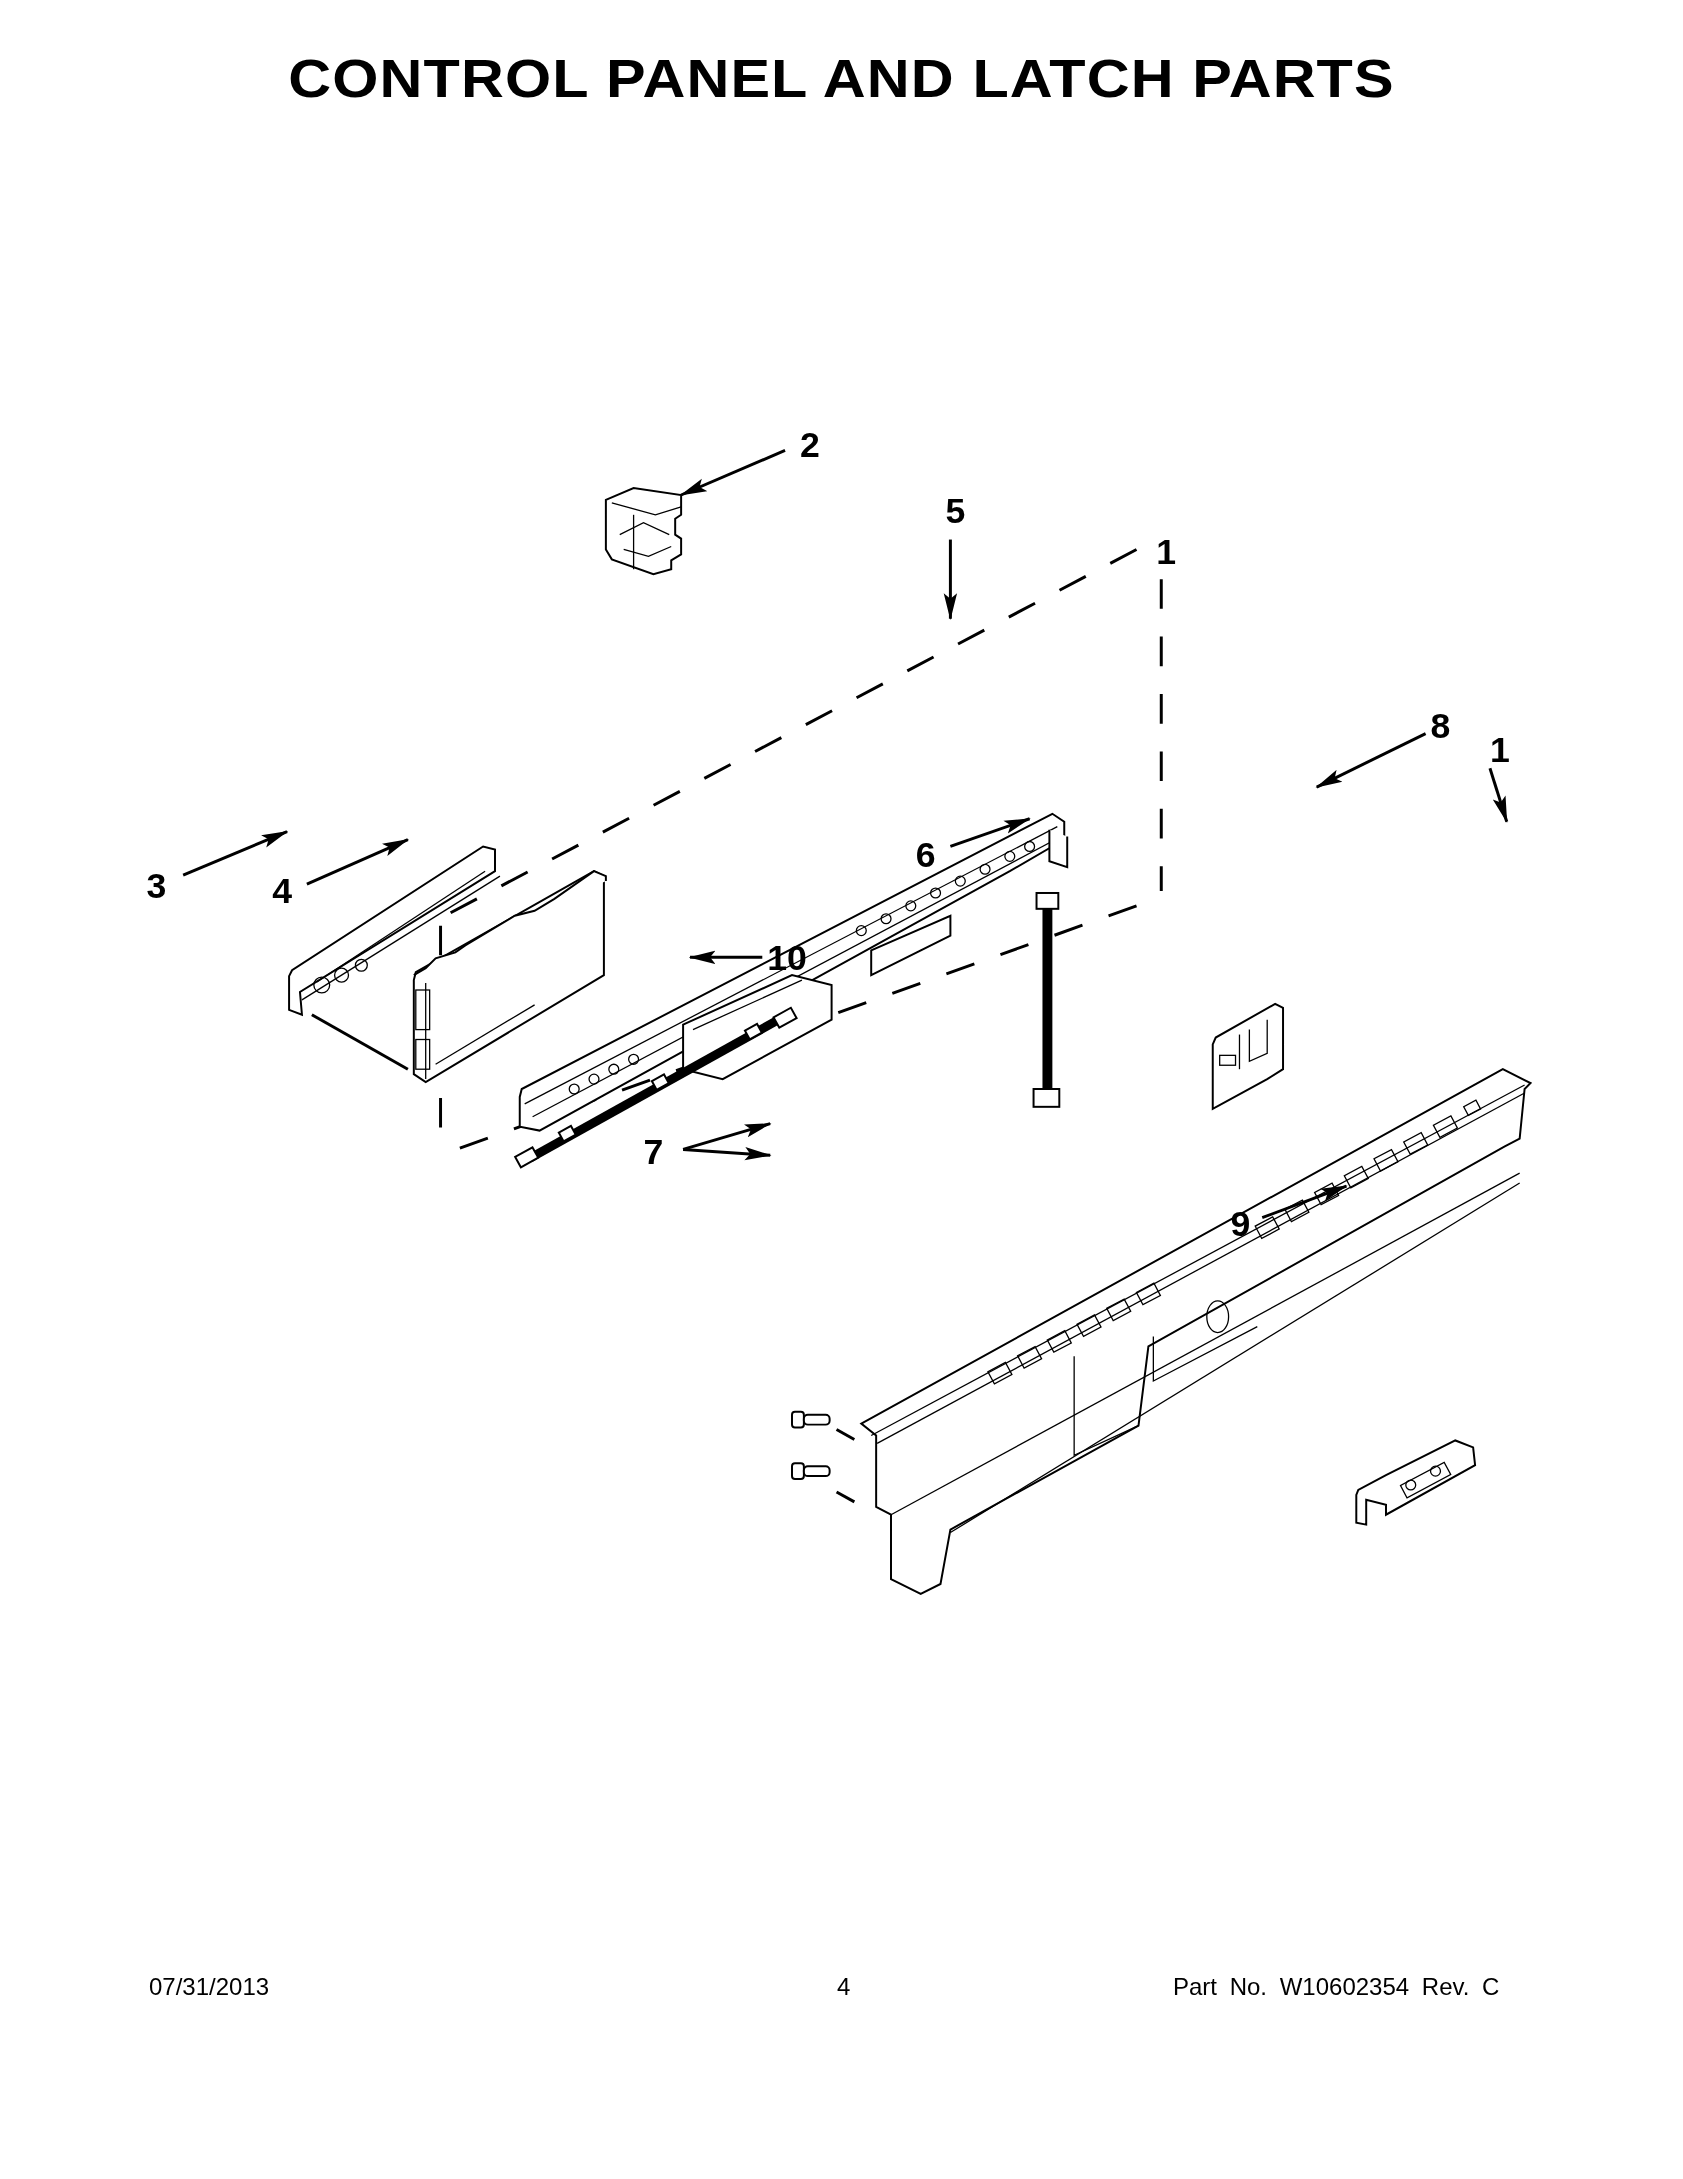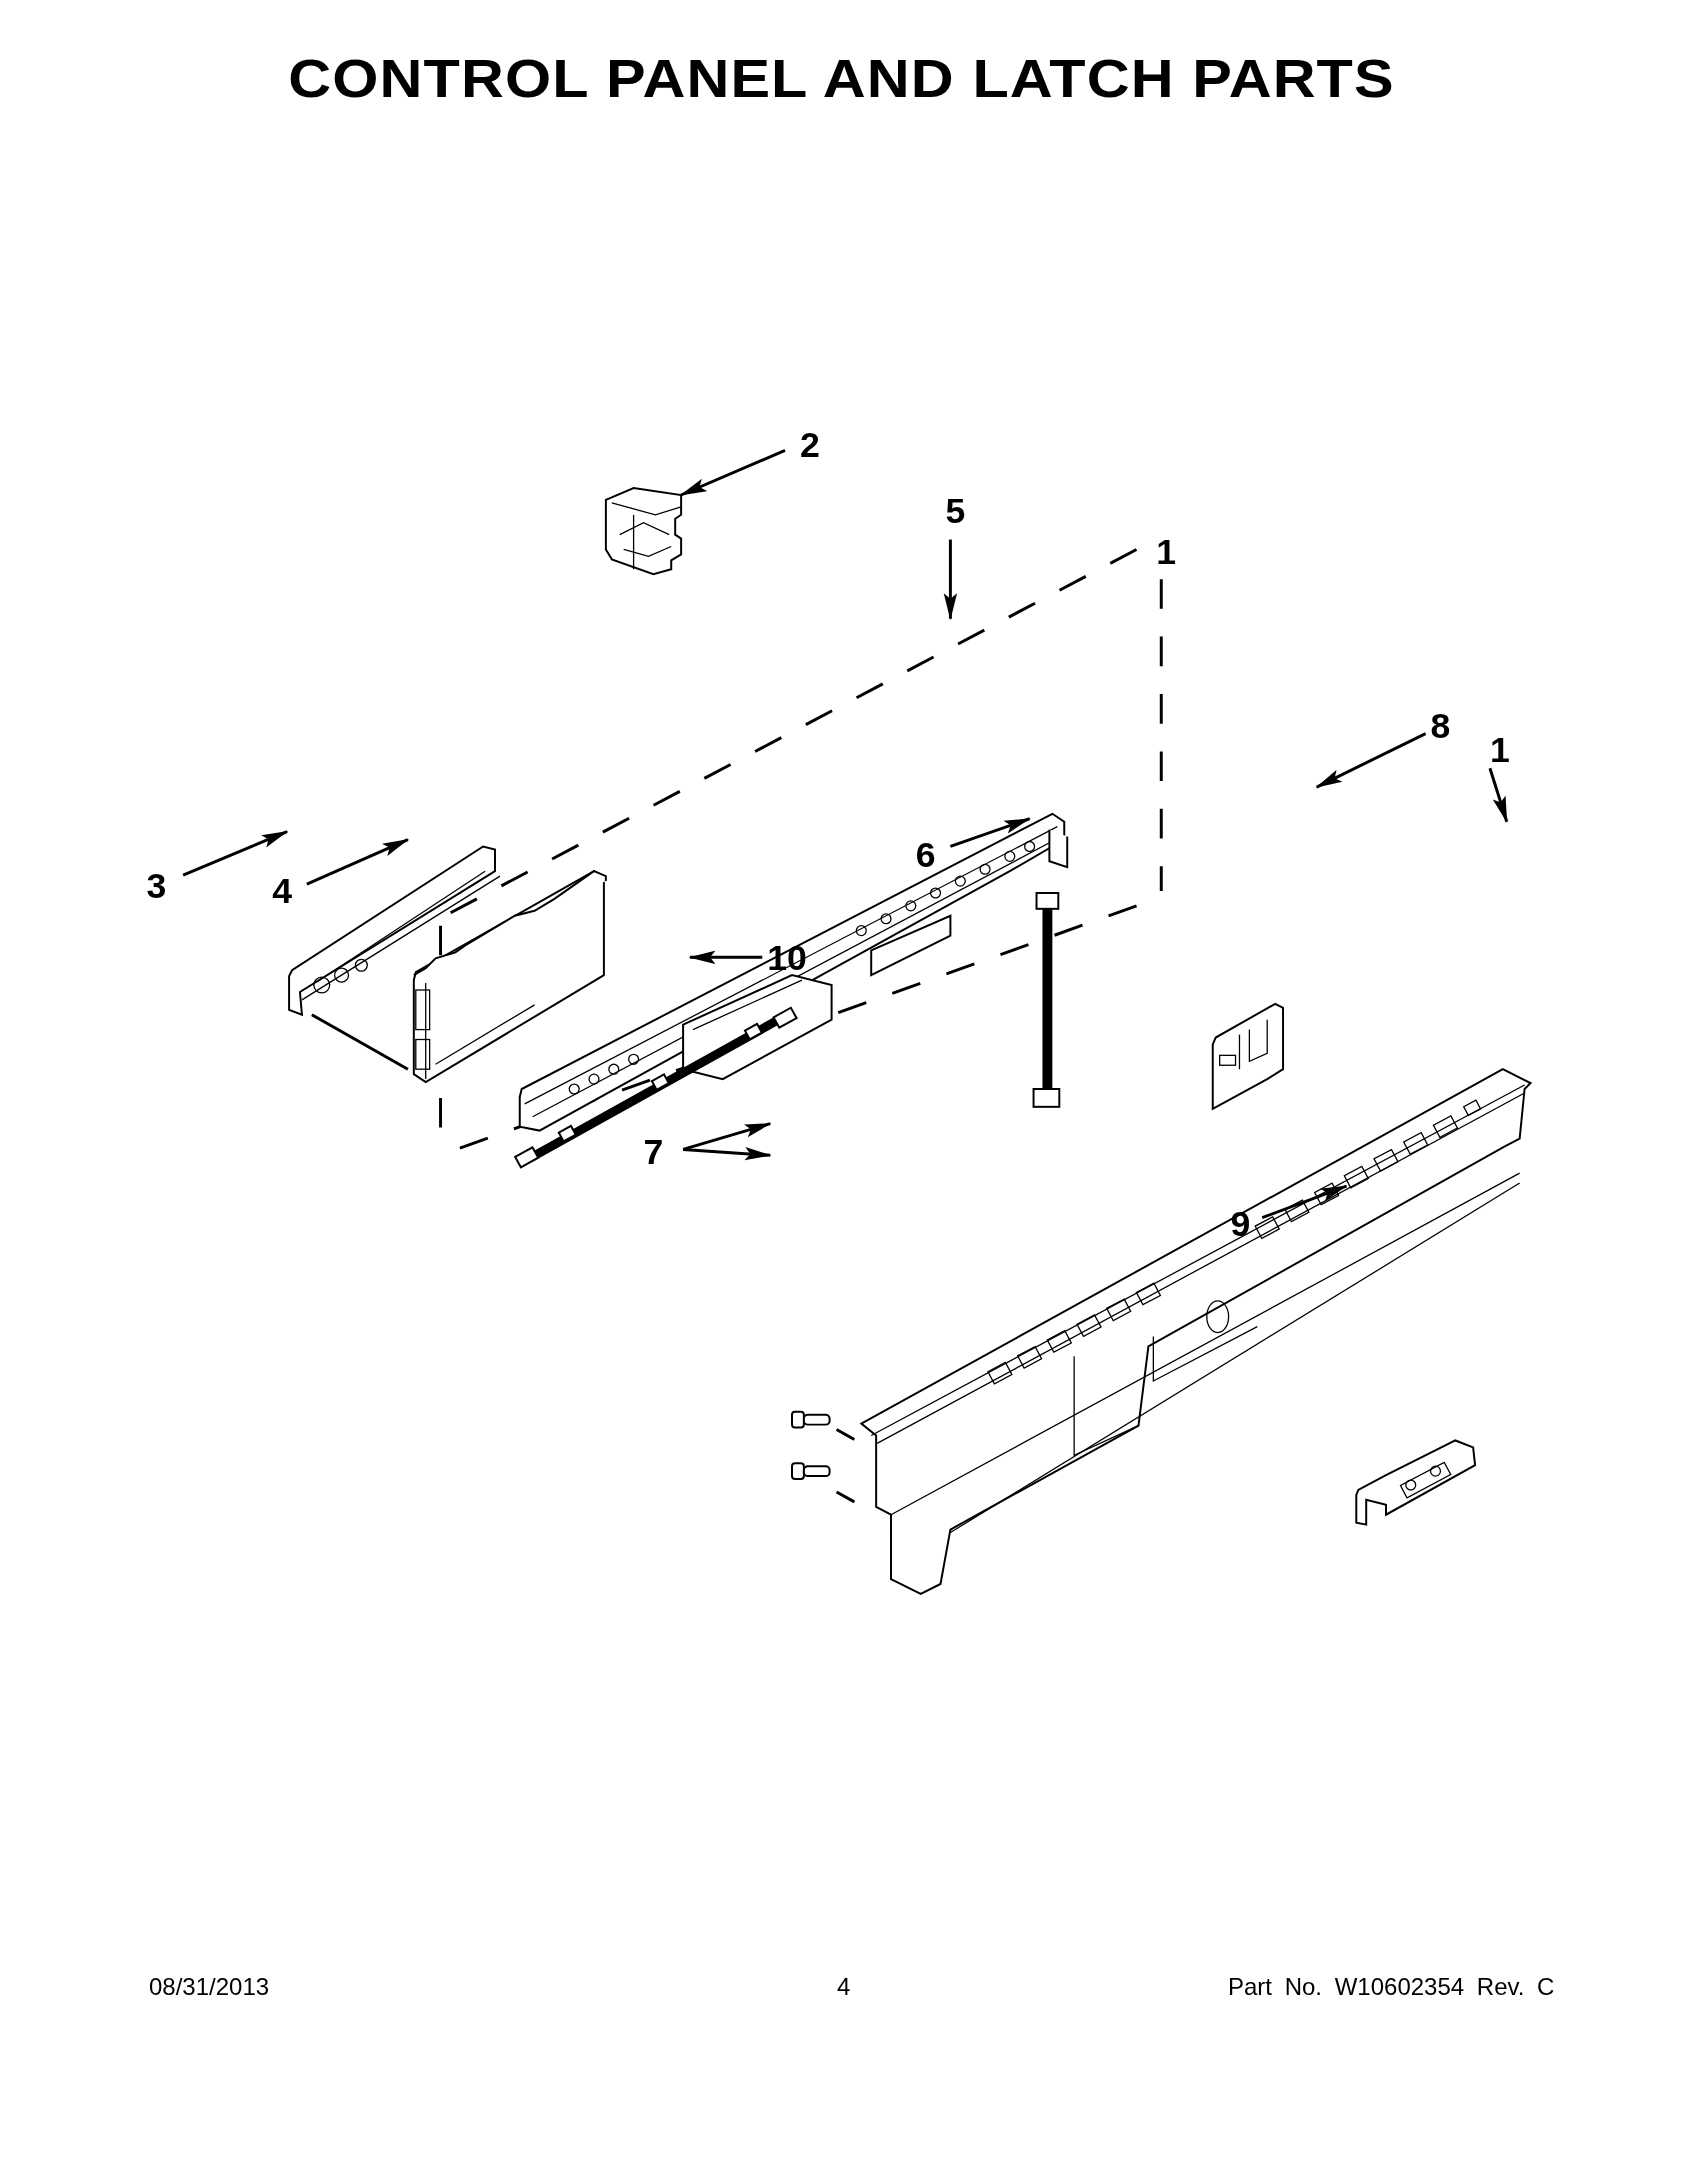--- a/index.html
+++ b/index.html
@@ -3,21 +3,21 @@
 <meta charset="utf-8">
 <style>
   html, body { margin:0; padding:0; background:#ffffff; }
   body { width:1683px; height:2179px; position:relative; overflow:hidden; font-family:"Liberation Sans", sans-serif; color:#000; }
   .page-title { position:absolute; left:0; top:48px; width:1683px; text-align:center; font-family:"Liberation Sans", sans-serif; font-weight:bold; font-size:53px; letter-spacing:1px; transform:scaleX(1.12); transform-origin:center; }
   svg.diagram { position:absolute; left:0; top:0; width:1683px; height:2179px; }
   .callout { font-family:"Liberation Sans", sans-serif; font-weight:bold; font-size:36px; fill:#000; }
   .footer { position:absolute; top:1973px; font-family:"Liberation Sans", sans-serif; font-size:24px; color:#000; }
   .footer-date { left:149px; }
   .footer-page { left:837px; }
-  .footer-part { left:1228px; word-spacing:6px; }
+  .footer-part { left:1173px; word-spacing:6px; }
   .part-line { stroke:#000; stroke-width:2; fill:#fff; }
   .thin { stroke:#000; stroke-width:1.3; fill:none; }
   .dash { stroke:#000; stroke-width:3; stroke-dasharray:30 28; fill:none; }
   .leader { stroke:#000; stroke-width:3; fill:none; }
   .arrowhead { fill:#000; }
   .cable { stroke:#000; stroke-width:10; fill:none; }
 </style>
 </head>
 <body>
 
@@ -178,16 +178,16 @@
   <text class="callout" x="1445" y="745">8</text>
   <text class="callout" x="1505" y="770">1</text>
   <text class="callout" x="148" y="907">3</text>
   <text class="callout" x="275" y="912">4</text>
   <text class="callout" x="925" y="876" font-weight="normal">6</text>
   <text class="callout" x="775" y="980" font-weight="normal">10</text>
   <text class="callout" x="650" y="1176">7</text>
   <text class="callout" x="1243" y="1248">9</text>
 </svg>
 
-<div class="footer footer-date">08/31/2013</div>
+<div class="footer footer-date">07/31/2013</div>
 <div class="footer footer-page">4</div>
 <div class="footer footer-part">Part No. W10602354 Rev. C</div>
 
 
 </body></html>

